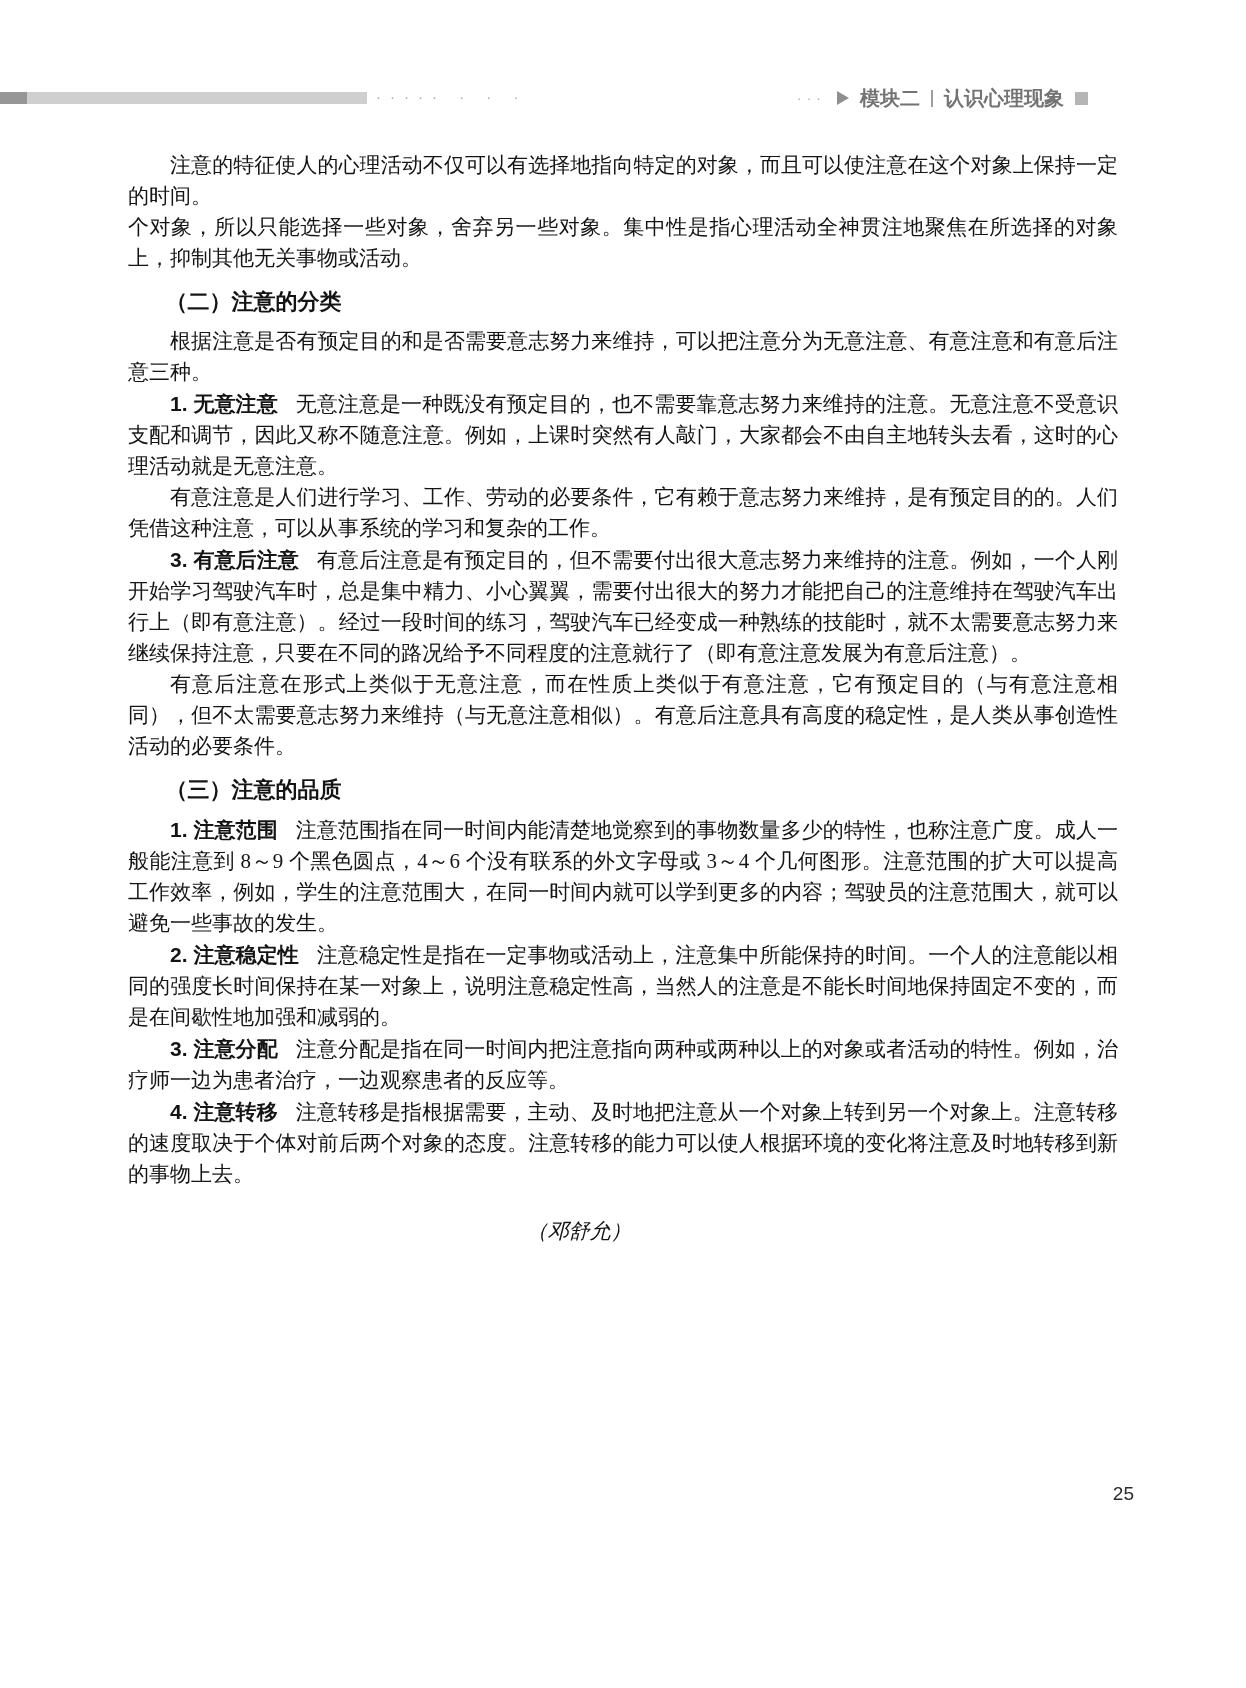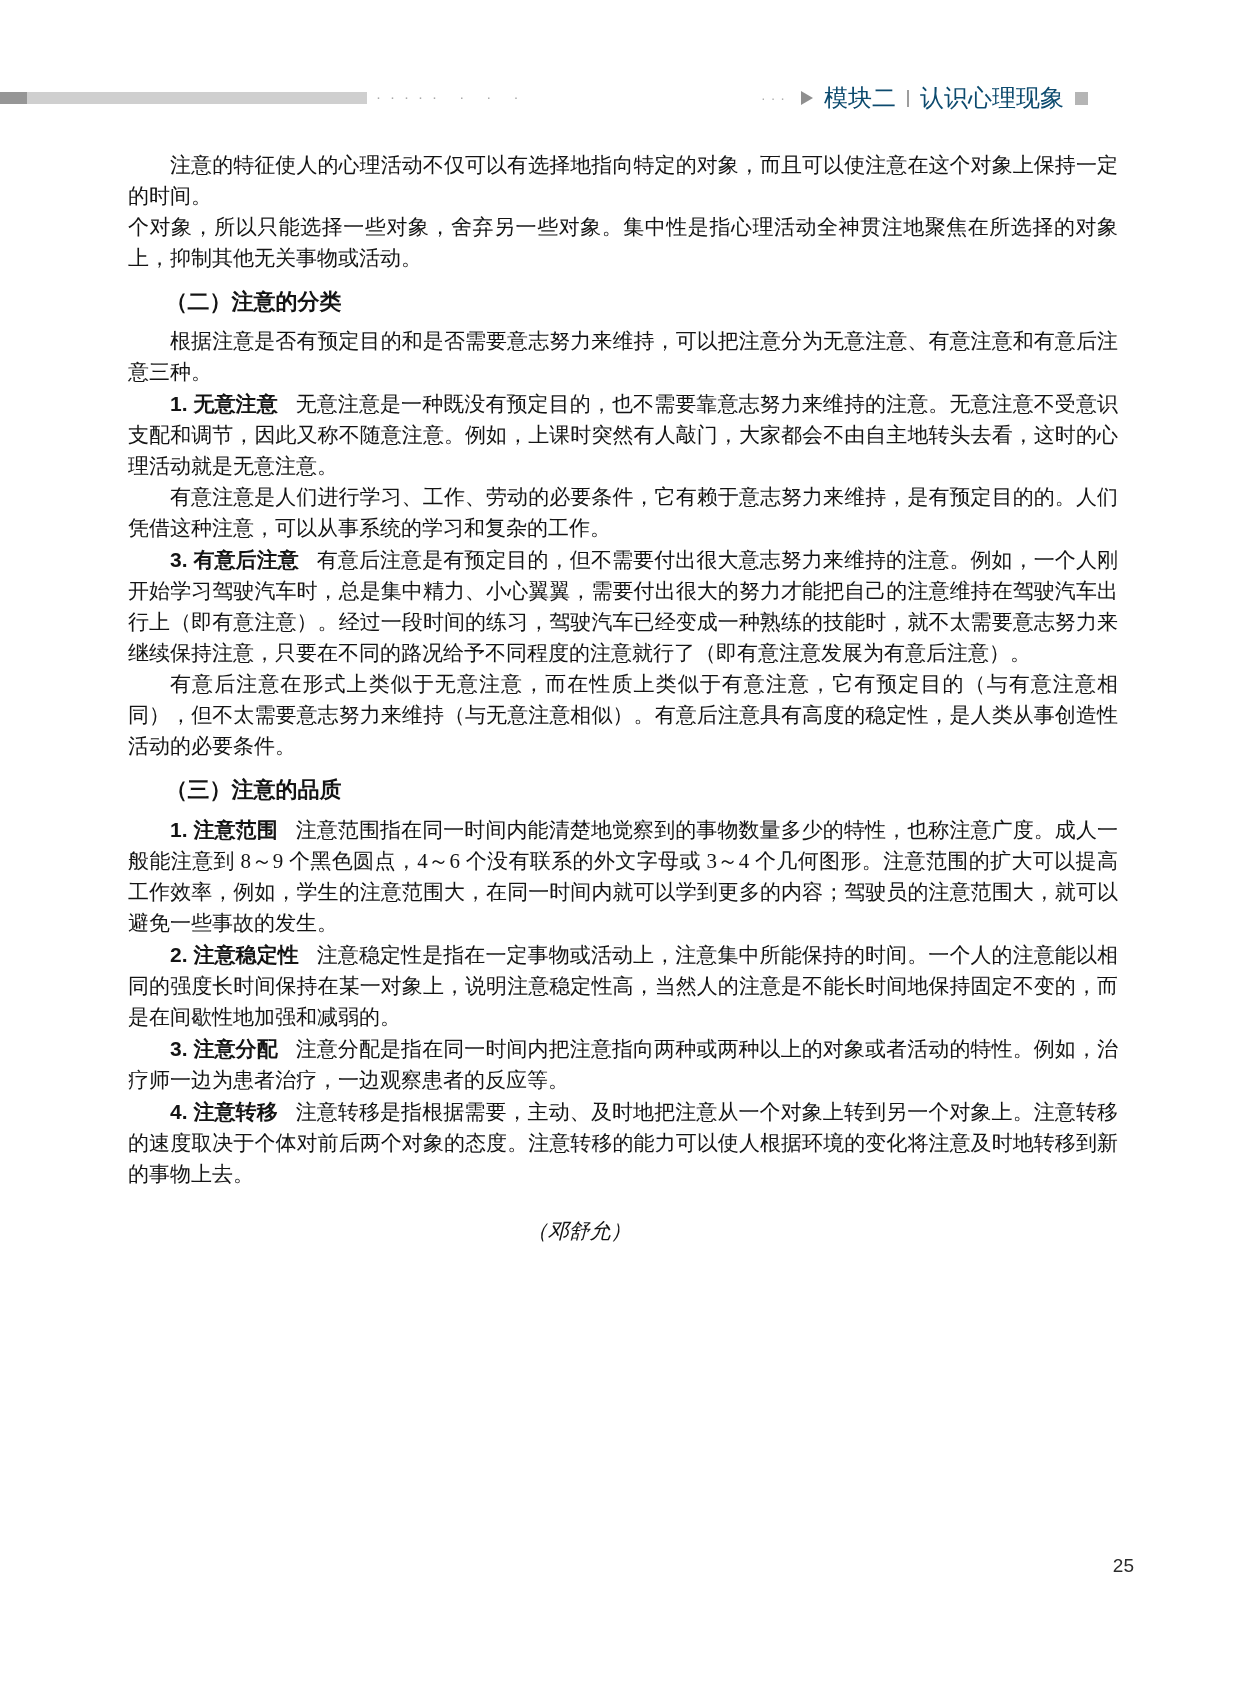--- a/index.html
+++ b/index.html
@@ -32,21 +32,21 @@
     font-size: 14px; color: #b0b0b0; letter-spacing: 5px; white-space: nowrap;
   }
   .hdr-arrow {
     width: 0; height: 0;
     border-left: 12px solid #8f8f8f;
     border-top: 7px solid transparent;
     border-bottom: 7px solid transparent;
   }
   .hdr-title {
     font-family: "Liberation Sans", sans-serif;
-    font-size: 24px; font-weight: normal; color: #0c4a6e; white-space: nowrap;
+    font-size: 20px; font-weight: bold; color: #737373; white-space: nowrap;
   }
   .hdr-sep { width: 2px; height: 17px; background: #9d9d9d; }
   .hdr-square { width: 13px; height: 13px; background: #b5b5b5; }
 
   
   .content {
     position: absolute;
     left: 128px; right: 128px; top: 150px;
     font-size: 21px; line-height: 31px;
     text-align: justify;
@@ -66,21 +66,21 @@
   }
   .signature {
     margin-top: 26px;
     text-align: center;
     padding-right: 88px;
     font-size: 21px;
     font-style: italic;
   }
   .page-number {
     position: absolute;
-    top: 1555px; right: 112px;
+    top: 1483px; right: 112px;
     font-family: "Liberation Sans", sans-serif;
     font-size: 19px; color: #2b2b2b;
   }
 </style>
 </head>
 <body>
 
 <div class="page">
 
   <div class="header">

